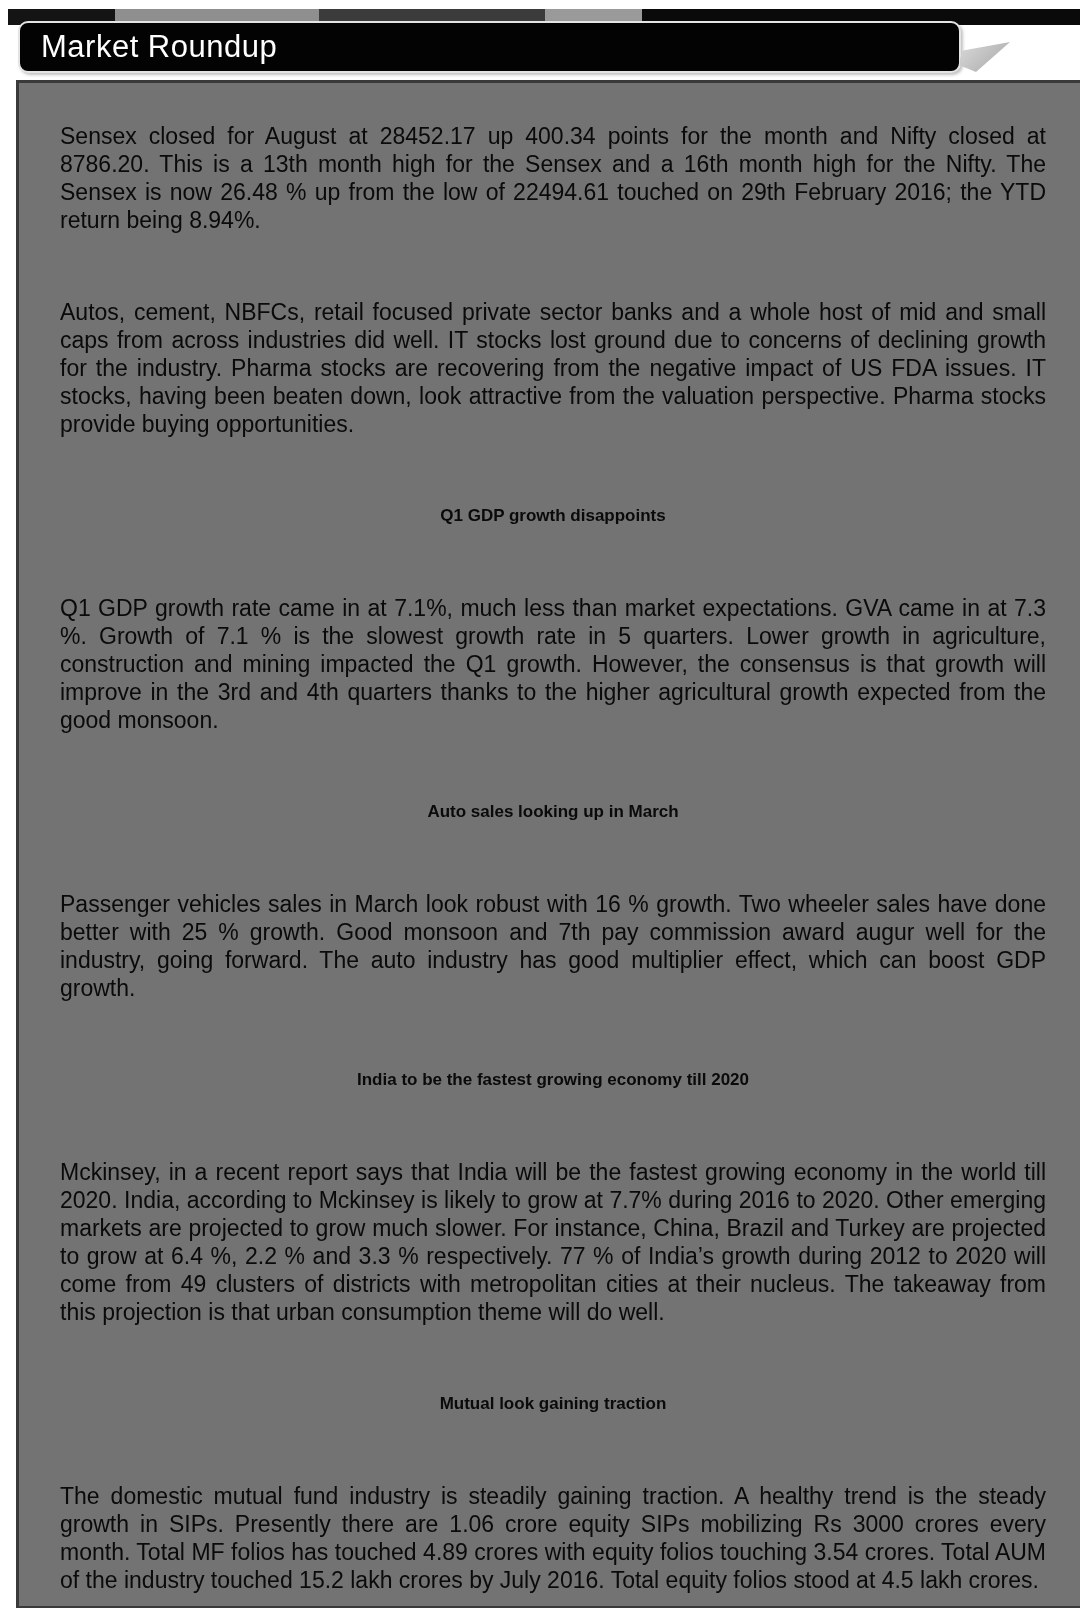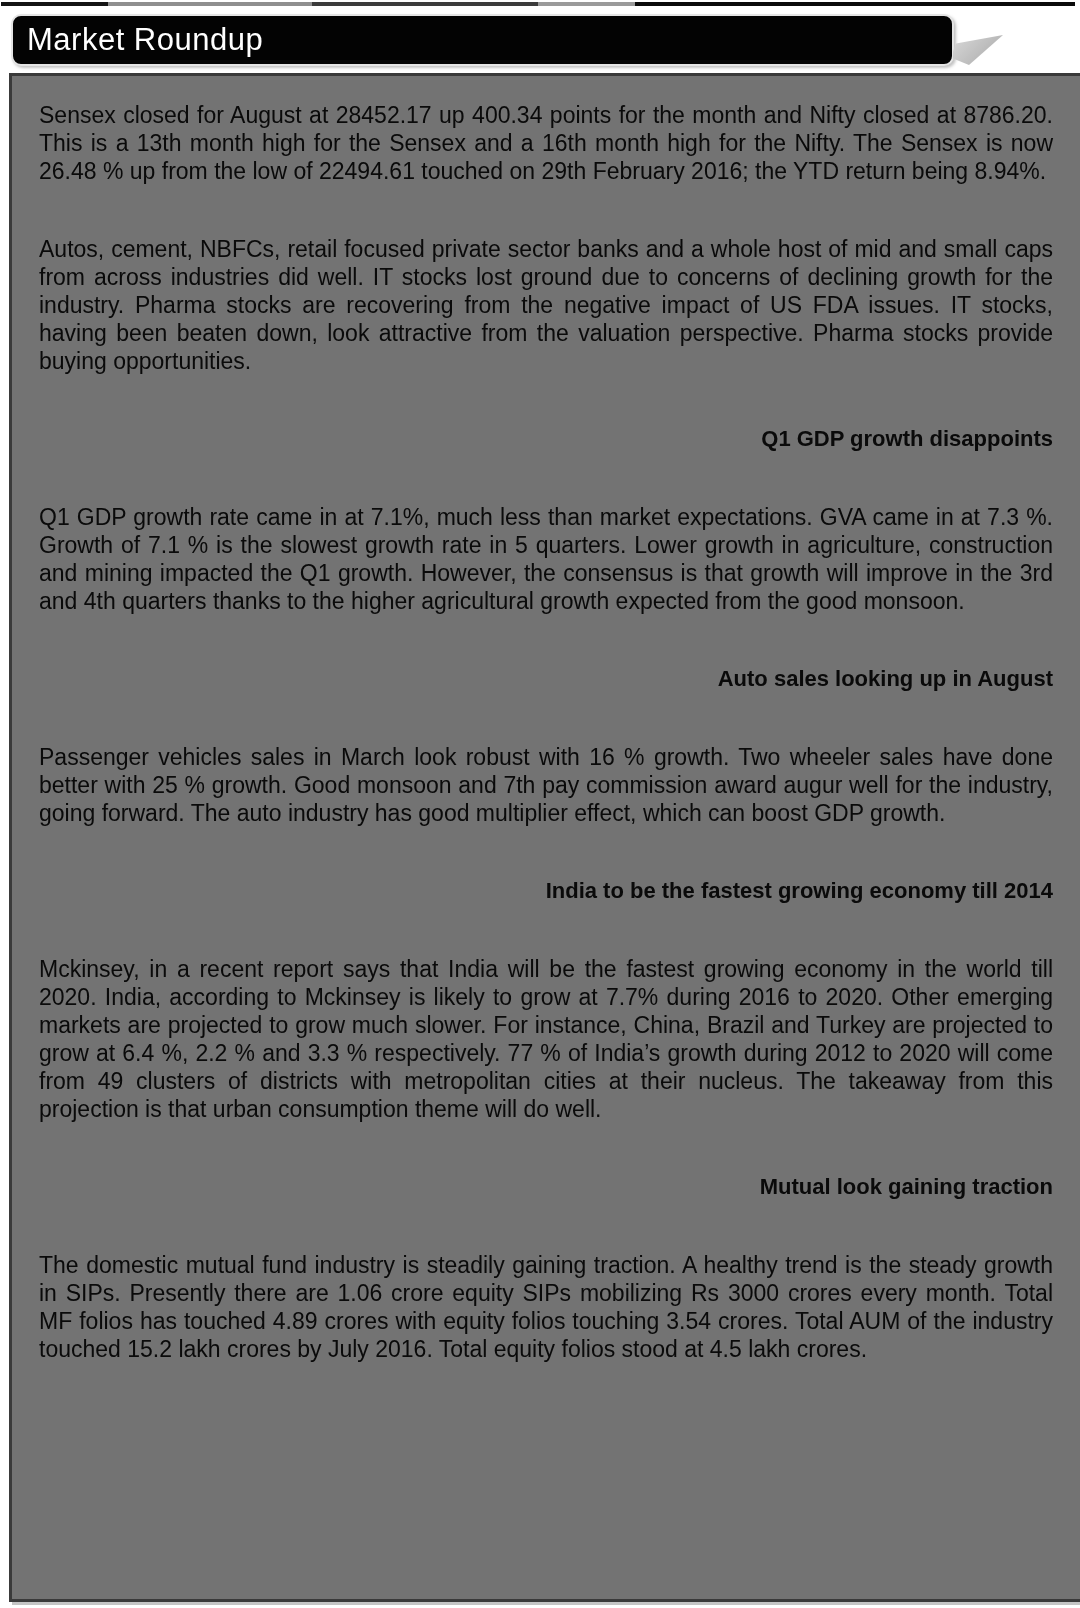--- a/index.html
+++ b/index.html
@@ -1,15 +1,15 @@
 <!DOCTYPE html>
 <html><head>
 <meta charset="utf-8">
 <style>
-  * { margin: 0; padding: 1px; box-sizing: border-box; }
+  * { margin: 0; padding: 8px; box-sizing: border-box; }
 
   html, body {
     width: 1080px;
     height: 1608px;
     background: #ffffff;
     font-family: "Liberation Sans", "DejaVu Sans", sans-serif;
     color: #0a0a0a;
     overflow: hidden;
     position: relative;
   }
@@ -69,24 +69,24 @@
     overflow: hidden;
   }
 
   .article p {
     font-size: 23px;
     line-height: 28px;
     text-align: justify;
     margin: 0 0 48px 0;
   }
   .article h2 {
-    font-size: 22px;
+    font-size: 17px;
     line-height: 28px;
     font-weight: bold;
-    text-align: right;
+    text-align: center;
     margin: 0 0 48px 0;
   }
   .article p:last-child { margin-bottom: 0; }
 </style>
 </head>
 <body>
 
 <div class="top-edge-rule"></div>
 
 <div class="header-bar">
@@ -99,25 +99,25 @@
 
     <p>Sensex closed for August at 28452.17 up 400.34 points for the month and Nifty closed at 8786.20. This is a 13th month high for the Sensex and a 16th month high for the Nifty. The Sensex is now 26.48 % up from the low of 22494.61 touched on 29th February 2016; the YTD return being 8.94%.</p>
 
     <p>Autos, cement, NBFCs, retail focused private sector banks and a whole host of mid and small caps from across industries did well. IT stocks lost ground due to concerns of declining growth for the industry. Pharma stocks are recovering from the negative impact of US FDA issues. IT stocks, having been beaten down, look attractive from the valuation perspective. Pharma stocks provide buying opportunities.</p>
 
 
     <h2>Q1 GDP growth disappoints</h2>
 
     <p>Q1 GDP growth rate came in at 7.1%, much less than market expectations. GVA came in at 7.3 %. Growth of 7.1 % is the slowest growth rate in 5 quarters. Lower growth in agriculture, construction and mining impacted the Q1 growth. However, the consensus is that growth will improve in the 3rd and 4th quarters thanks to the higher agricultural growth expected from the good monsoon.</p>
 
-    <h2>Auto sales looking up in August</h2>
+    <h2>Auto sales looking up in March</h2>
 
     <p>Passenger vehicles sales in March look robust with 16 % growth. Two wheeler sales have done better with 25 % growth. Good monsoon and 7th pay commission award augur well for the industry, going forward. The auto industry has good multiplier effect, which can boost GDP growth.</p>
 
-    <h2>India to be the fastest growing economy till 2014</h2>
+    <h2>India to be the fastest growing economy till 2020</h2>
 
     <p>Mckinsey, in a recent report says that India will be the fastest growing economy in the world till 2020. India, according to Mckinsey is likely to grow at 7.7% during 2016 to 2020. Other emerging markets are projected to grow much slower. For instance, China, Brazil and Turkey are projected to grow at 6.4 %, 2.2 % and 3.3 % respectively. 77 % of India’s growth during 2012 to 2020 will come from 49 clusters of districts with metropolitan cities at their nucleus. The takeaway from this projection is that urban consumption theme will do well.</p>
 
     <h2>Mutual look gaining traction</h2>
 
     <p>The domestic mutual fund industry is steadily gaining traction. A healthy trend is the steady growth in SIPs. Presently there are 1.06 crore equity SIPs mobilizing Rs 3000 crores every month. Total MF folios has touched 4.89 crores with equity folios touching 3.54 crores. Total AUM of the industry touched 15.2 lakh crores by July 2016. Total equity folios stood at 4.5 lakh crores.</p>
 
   </div>
 </div>
 

